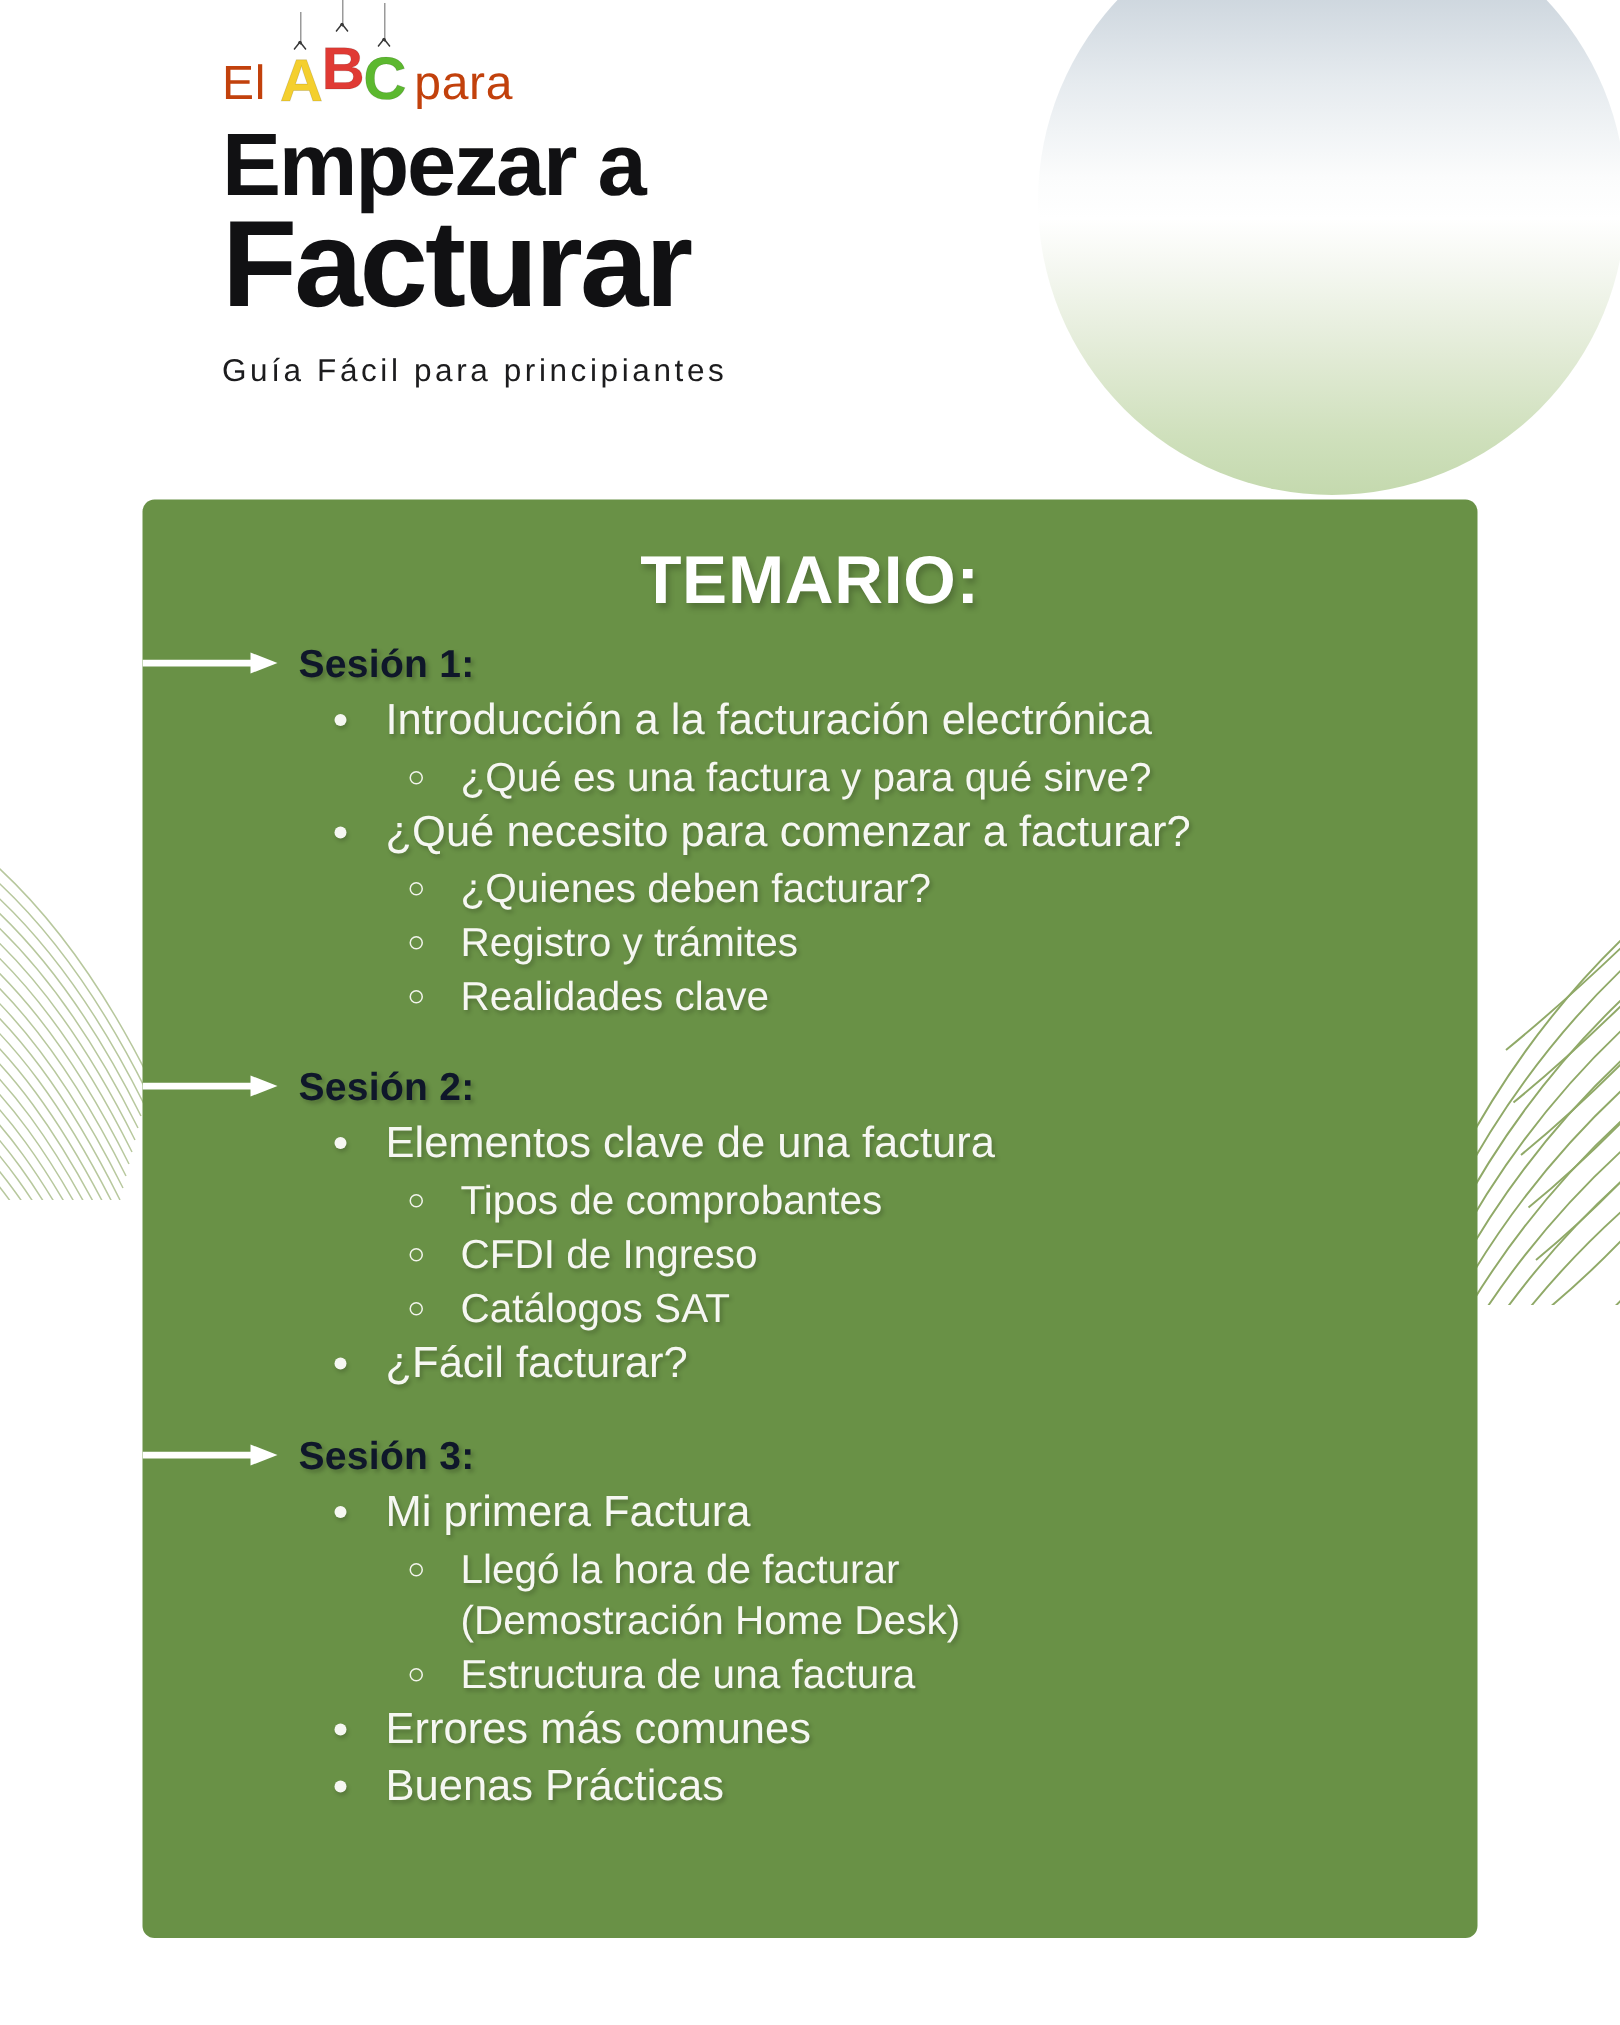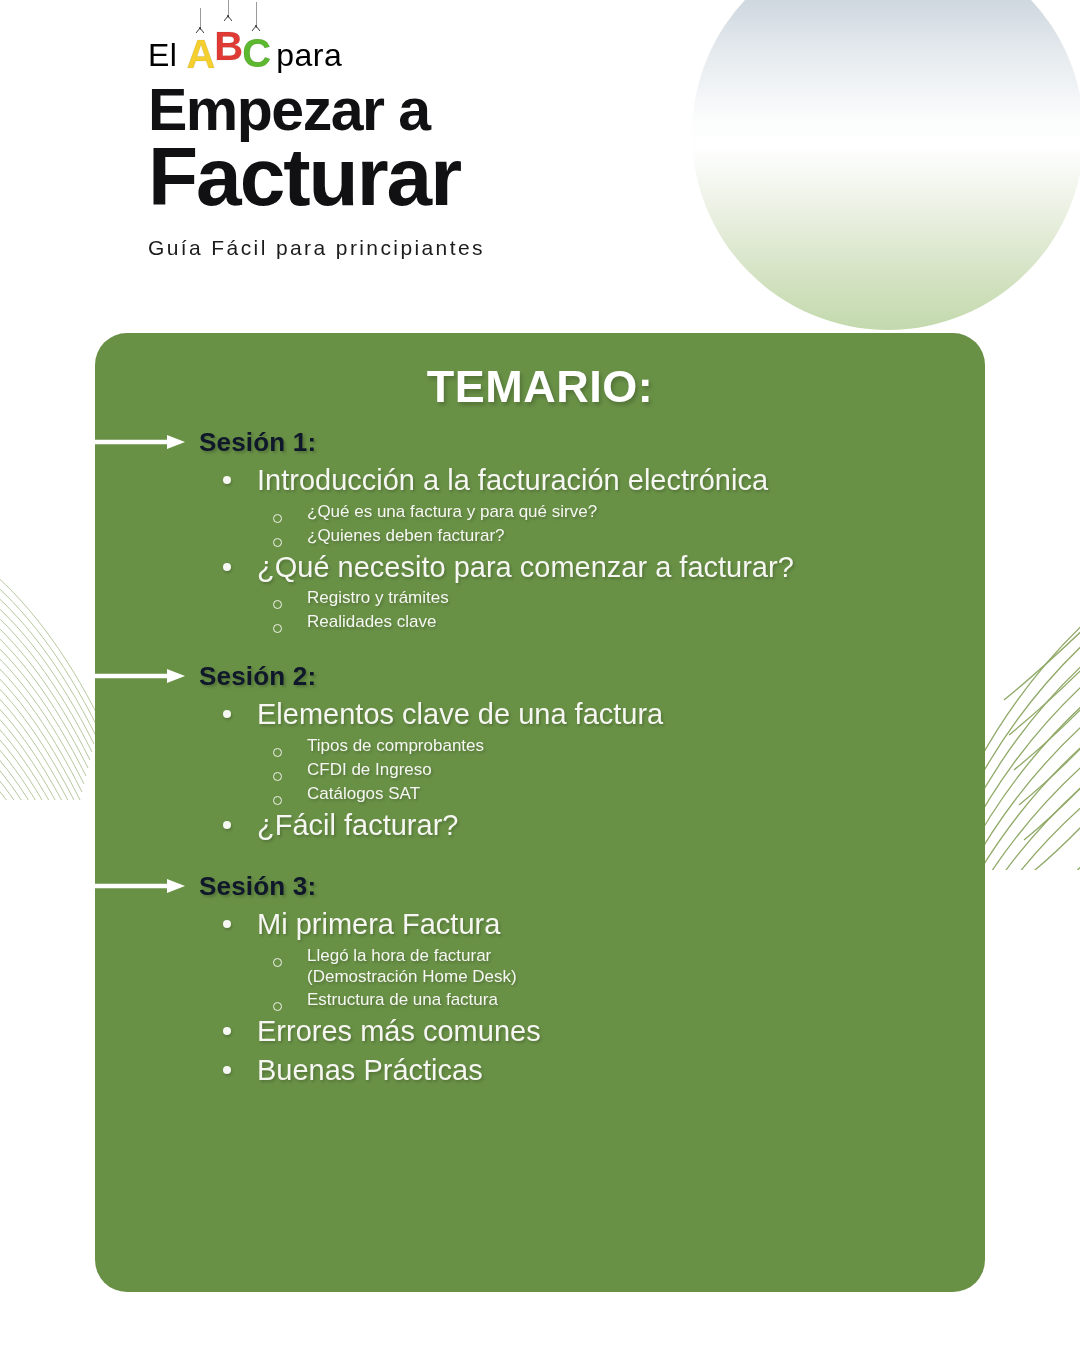--- a/index.html
+++ b/index.html
@@ -49,21 +49,21 @@
 
   #abc-line {
     display: flex;
     align-items: flex-end;
     height: 50px;
     position: relative;
   }
   #abc-line .word {
     font-size: 32px;
     font-weight: 400;
-    color: #000000;
+    color: #c2410c;
     letter-spacing: 0.5px;
     line-height: 1;
     padding-bottom: 3px;
   }
   .abc-letters {
     position: relative;
     display: flex;
     align-items: flex-end;
     margin: 0 6px 0 9px;
     height: 50px;
@@ -118,21 +118,21 @@
   }
 
   
   #temario-card {
     position: absolute;
     left: 95px;
     top: 333px;
     width: 890px;
     height: 959px;
     background: #699146;
-    border-radius: 32px;
+    border-radius: 8px;
   }
 
   #temario-title {
     text-align: center;
     color: #ffffff;
     font-size: 45px;
     font-weight: 800;
     letter-spacing: 0.5px;
     padding-top: 28px;
     text-shadow: 2px 3px 4px rgba(0,0,0,0.22);
@@ -177,21 +177,21 @@
     text-shadow: 1.5px 2px 3px rgba(0,0,0,0.22);
     line-height: 1.26;
   }
   .topic.lvl1 {
     font-size: 29px;
     font-weight: 400;
     padding-left: 128px;
     margin-bottom: 2px;
   }
   .topic.lvl2 {
-    font-size: 17px;
+    font-size: 27px;
     font-weight: 400;
     padding-left: 178px;
     margin-bottom: 2px;
   }
   .bullet-dot {
     flex: 0 0 auto;
     width: 8px; height: 8px;
     border-radius: 50%;
     background: #f6f7f2;
     margin: 14px 12px 0 0;
@@ -324,27 +324,27 @@
           </div>
           <ul class="topics">
             <li class="topic lvl1">
               <span class="bullet-dot"></span>
               <span class="topic-text">Introducción a la facturación electrónica</span>
             </li>
             <li class="topic lvl2">
               <span class="bullet-ring"></span>
               <span class="topic-text">¿Qué es una factura y para qué sirve?</span>
             </li>
+            <li class="topic lvl1">
+              <span class="bullet-dot"></span>
+              <span class="topic-text">¿Qué necesito para comenzar a facturar?</span>
+            </li>
             <li class="topic lvl2">
               <span class="bullet-ring"></span>
               <span class="topic-text">¿Quienes deben facturar?</span>
-            </li>
-            <li class="topic lvl1">
-              <span class="bullet-dot"></span>
-              <span class="topic-text">¿Qué necesito para comenzar a facturar?</span>
             </li>
             <li class="topic lvl2">
               <span class="bullet-ring"></span>
               <span class="topic-text">Registro y trámites</span>
             </li>
             <li class="topic lvl2">
               <span class="bullet-ring"></span>
               <span class="topic-text">Realidades clave</span>
             </li>
           </ul>

